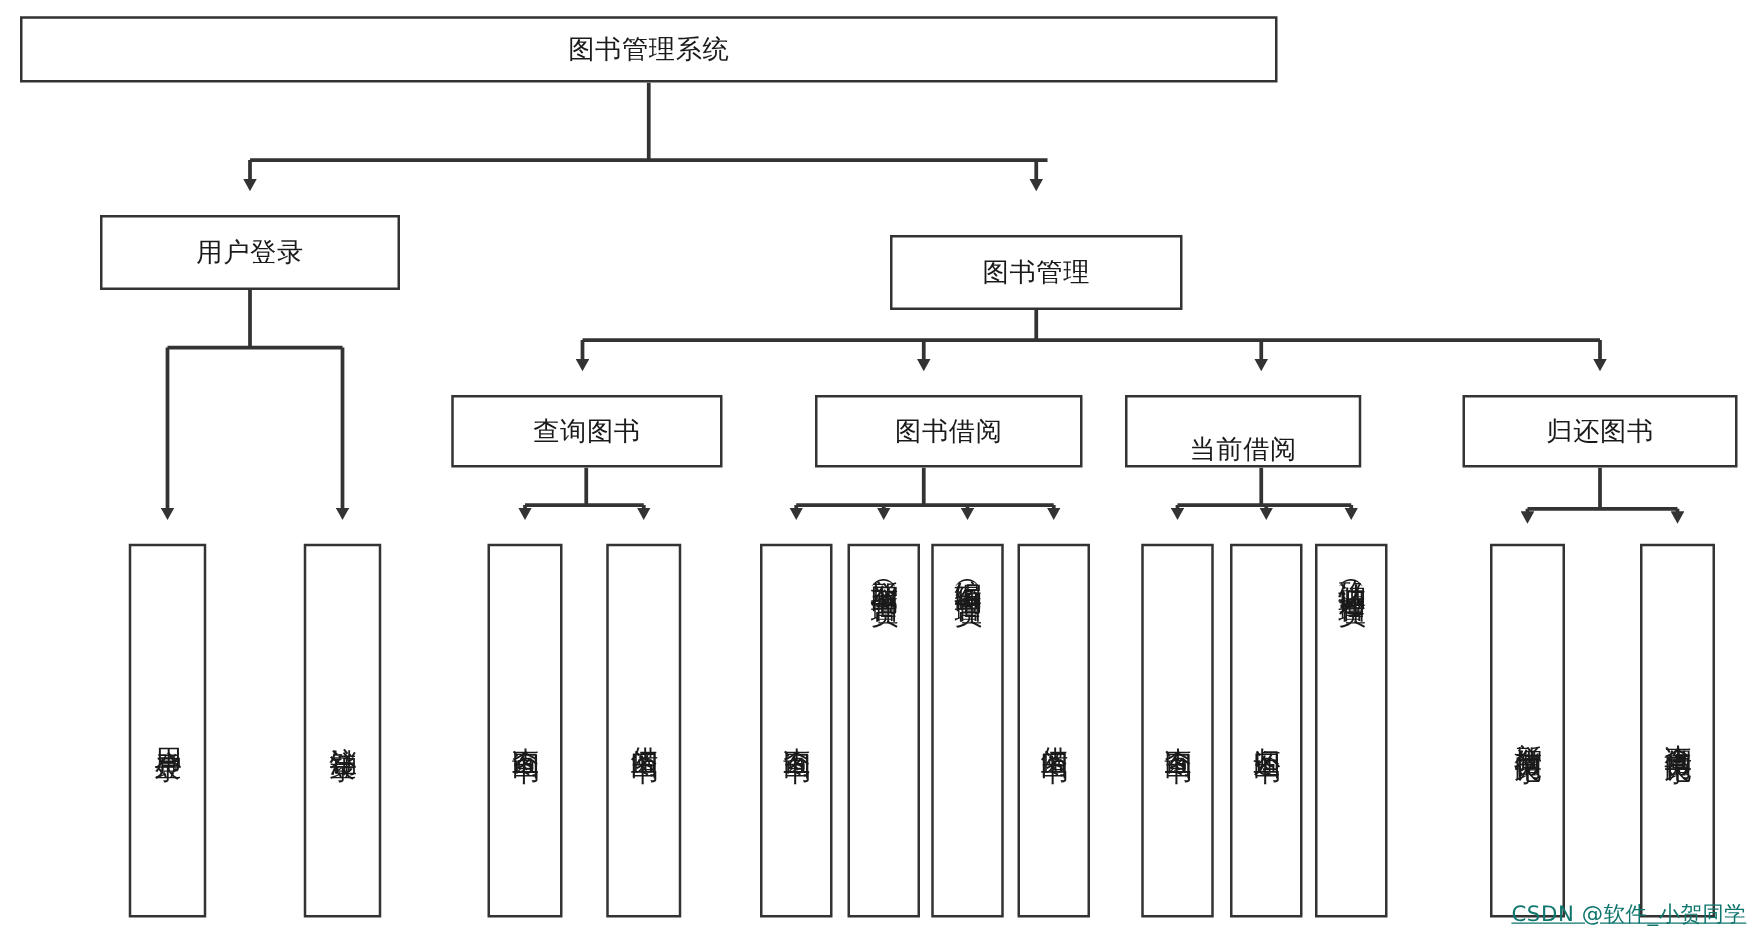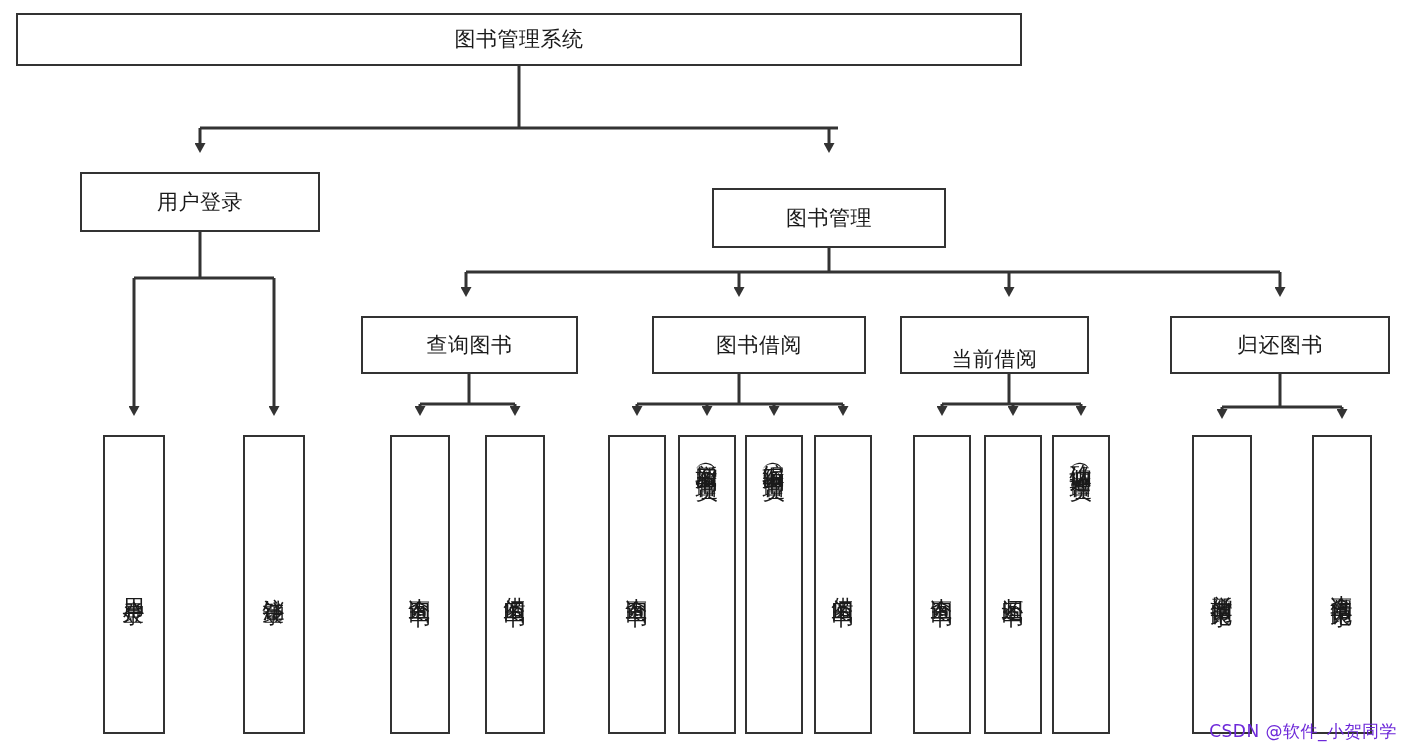--- a/index.html
+++ b/index.html
@@ -58,24 +58,25 @@
     font-size: 22px;
     line-height: 1.14;
     letter-spacing: 2.5px;
     white-space: pre-wrap;
   }
   .watermark {
     position: absolute;
     right: 8px;
     bottom: 4px;
     font-size: 17px;
-    color: #6d28d9;
+    color: #0f766e;
     letter-spacing: 0.5px;
     z-index: 3;
     white-space: nowrap;
+    text-decoration: underline;
   }
 </style>
 </head>
 <body>
 
 <div id="canvas">
 
   <svg id="edges" viewBox="0 0 1405 747" xmlns="http://www.w3.org/2000/svg">
     <defs>
       <marker id="arrow" markerWidth="10" markerHeight="11" refX="1" refY="5.5" orient="auto" markerUnits="userSpaceOnUse">

